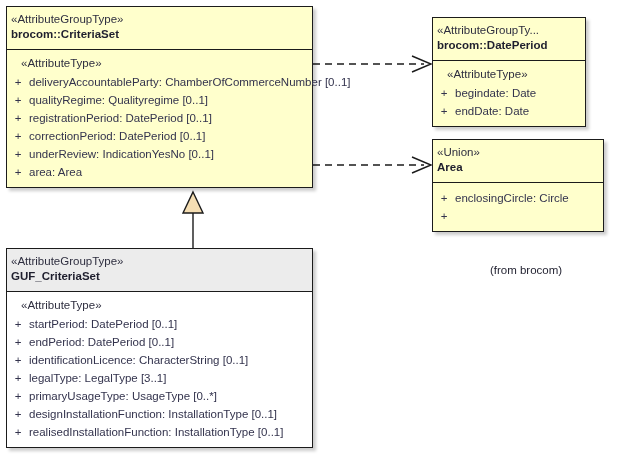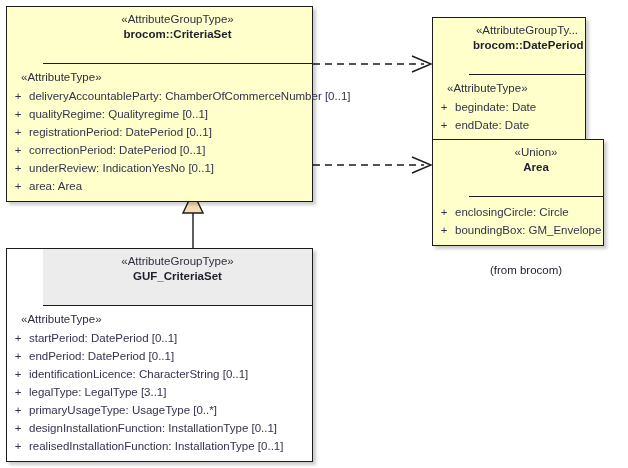--- a/index.html
+++ b/index.html
@@ -21,24 +21,23 @@
     border: 1px solid #1b1b1b;
     box-shadow: 3px 3px 3px rgba(0,0,0,0.20);
     background: #ffffcc;
   }
   .uml-box.yellow { background: #ffffcc; }
   .uml-box.white  { background: #ffffff; }
 
   .box-header {
     box-sizing: border-box;
     border-bottom: 1px solid #1b1b1b;
-    text-align: center;
-    padding: 5px 4px 21px 4px;
+    text-align: left;
+    padding: 5px 4px 7px 4px;
     color: #2e2e3f;
-    margin-left: 36px;
   }
   .uml-box.yellow > .box-header { background: #ffffcc; }
   .uml-box.white  > .box-header { background: #ececec; }
 
   .stereotype {
     display: block;
     font-size: 11.5px;
     line-height: 15px;
     white-space: nowrap;
     overflow: hidden;
@@ -173,21 +172,20 @@
     <span class="stereotype">«Union»</span>
     <span class="class-name">Area</span>
   </div>
   <div class="compartment">
     <div class="attr-row">
       <span class="attr-vis">+</span>
       <span class="attr-text">enclosingCircle: Circle</span>
     </div>
     <div class="attr-row">
       <span class="attr-vis">+</span>
-      <span class="attr-text">boundingBox: GM_Envelope</span>
     </div>
   </div>
 </div>
 
 <div class="caption-from" style="left:432px; top:264px; width:188px;">(from brocom)</div>
 
 <div class="uml-box white" style="left:6px; top:248px; width:307px;">
   <div class="box-header">
     <span class="stereotype">«AttributeGroupType»</span>
     <span class="class-name">GUF_CriteriaSet</span>

